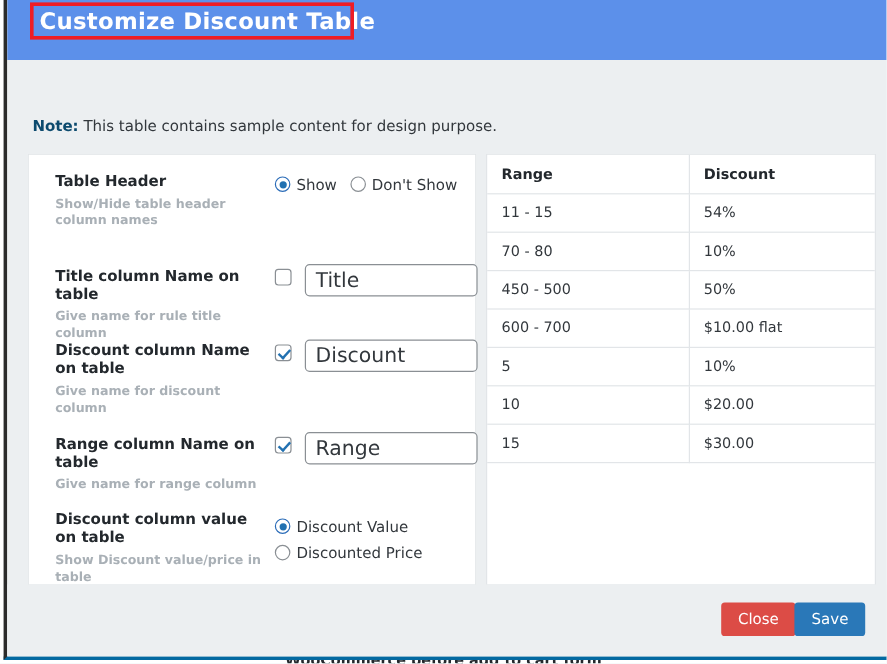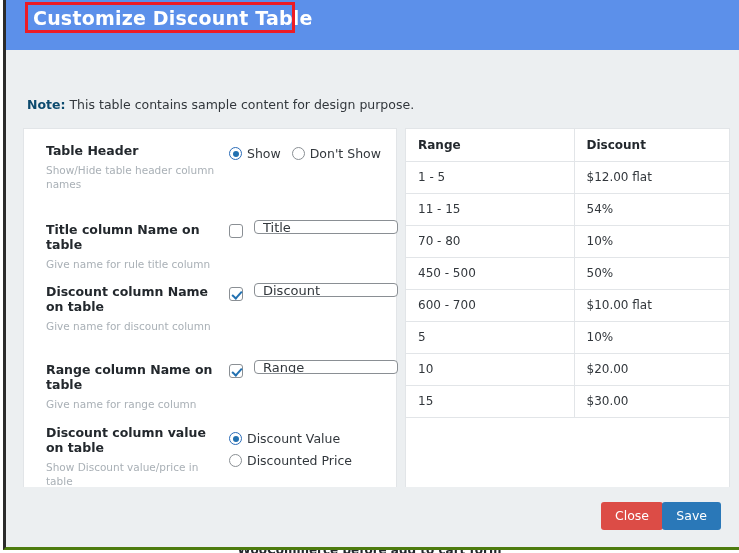--- a/index.html
+++ b/index.html
@@ -34,21 +34,21 @@
     overflow: hidden;
   }
 
   
   .modal {
     position: absolute;
     left: 3px; top: 0; width: 736px; height: 550px;
     background: #eceff1;
     border-left: 3px solid #2b2b2b;
     border-right: 0;
-    border-bottom: 3px solid #4d7c0f;
+    border-bottom: 3px solid #0369a1;
     overflow: hidden;
   }
 
   .modal-header {
     position: absolute;
     left: 0; top: 0; right: 0; height: 50px;
     background: #5c90ea;
   }
   .modal-title {
     position: absolute;
@@ -110,21 +110,21 @@
   }
   .setting-title {
     font-size: 12.5px;
     font-weight: bold;
     color: #23282d;
     line-height: 15px;
   }
   .setting-desc {
     margin-top: 5px;
     font-size: 10.5px;
-    font-weight: normal;
+    font-weight: bold;
     color: #a9b0b6;
     line-height: 14px;
   }
   .setting-control {
     position: absolute;
     left: 205px;
   }
 
   
   .radio-row { display: flex; align-items: center; }
@@ -171,25 +171,25 @@
     content: "";
     position: absolute;
     left: 4px; top: 0.5px;
     width: 4px; height: 8px;
     border: solid #2271b1;
     border-width: 0 2px 2px 0;
     transform: rotate(42deg);
   }
   .text-input {
     margin-left: 11px;
-    width: 144px; height: 14px;
+    width: 144px; height: 27px;
     border: 1px solid #8a8f94;
     border-radius: 4px;
     background: #fff;
-    font-size: 13px;
+    font-size: 17px;
     color: #32373c;
     padding: 0 8px;
     line-height: 23px;
     font-family: "DejaVu Sans", "Liberation Sans", sans-serif;
     outline: none;
   }
 
   
   .sample-table {
     position: absolute;
@@ -342,24 +342,20 @@
               <col class="c2">
             </colgroup>
           <thead>
             <tr>
               <th>Range</th>
               <th>Discount</th>
             </tr>
           </thead>
           <tbody>
             <tr>
-              <td>1 - 5</td>
-              <td>$12.00 flat</td>
-            </tr>
-            <tr>
               <td>11 - 15</td>
               <td>54%</td>
             </tr>
             <tr>
               <td>70 - 80</td>
               <td>10%</td>
             </tr>
             <tr>
               <td>450 - 500</td>
               <td>50%</td>

